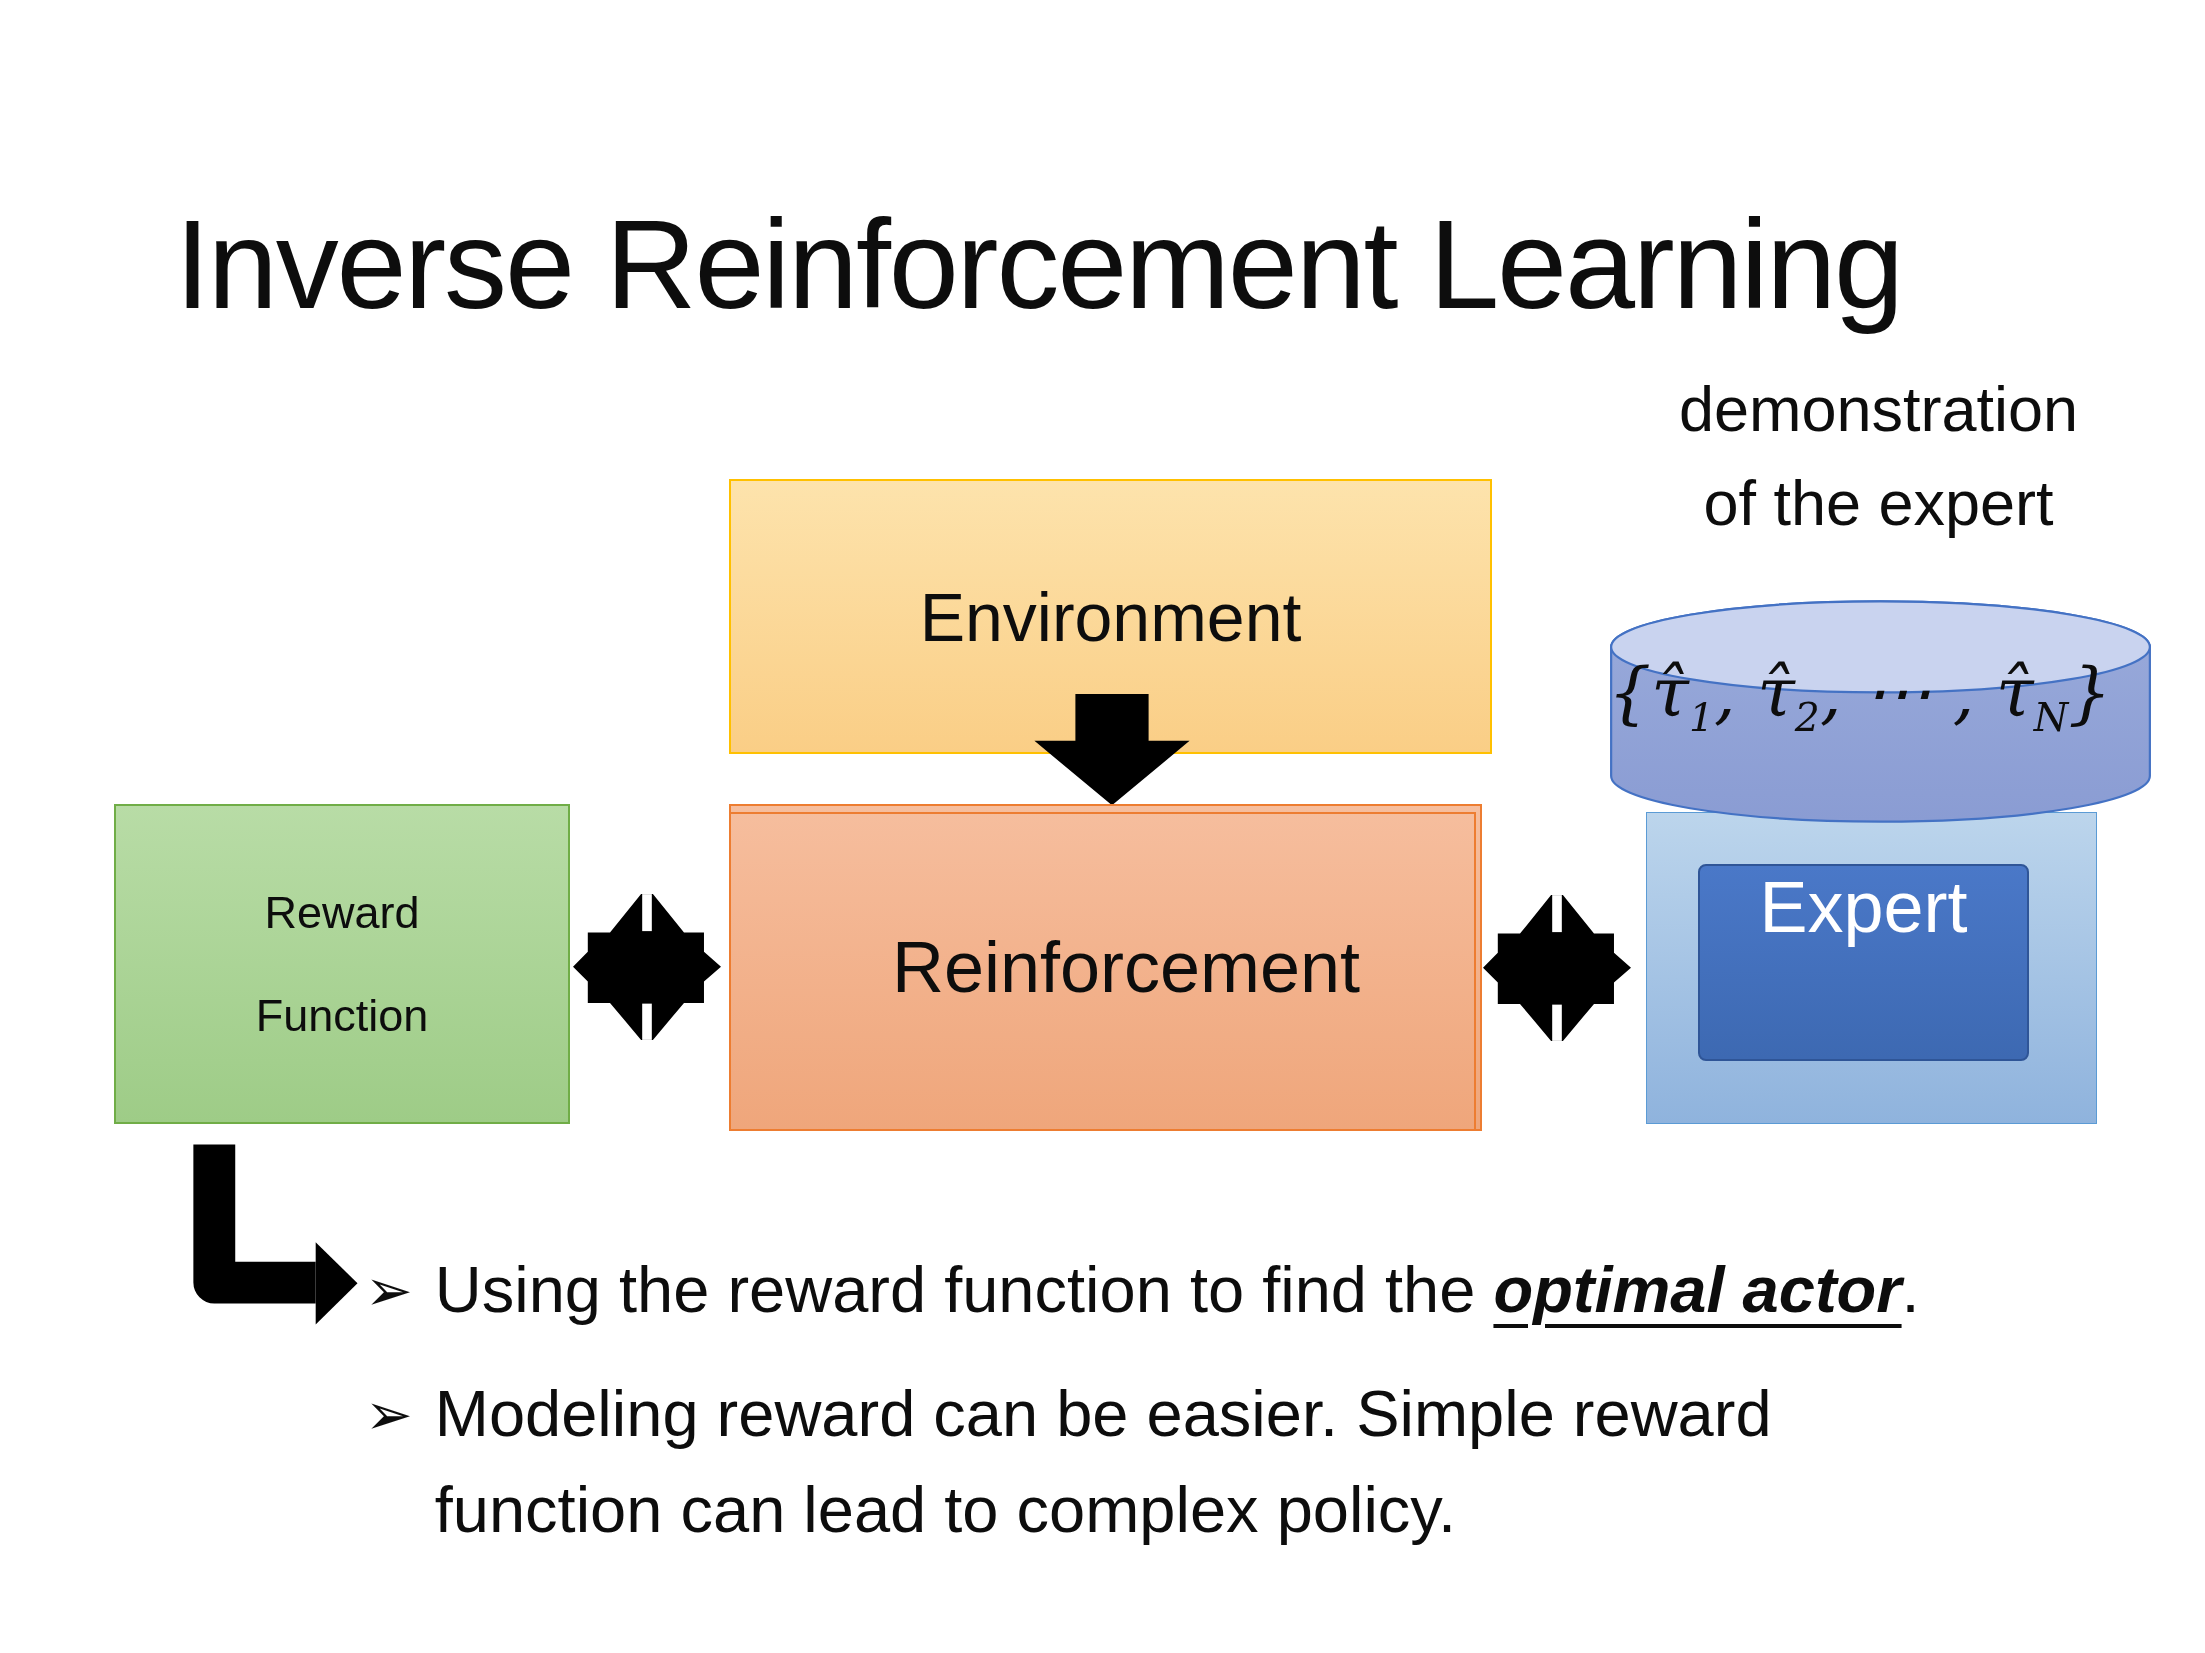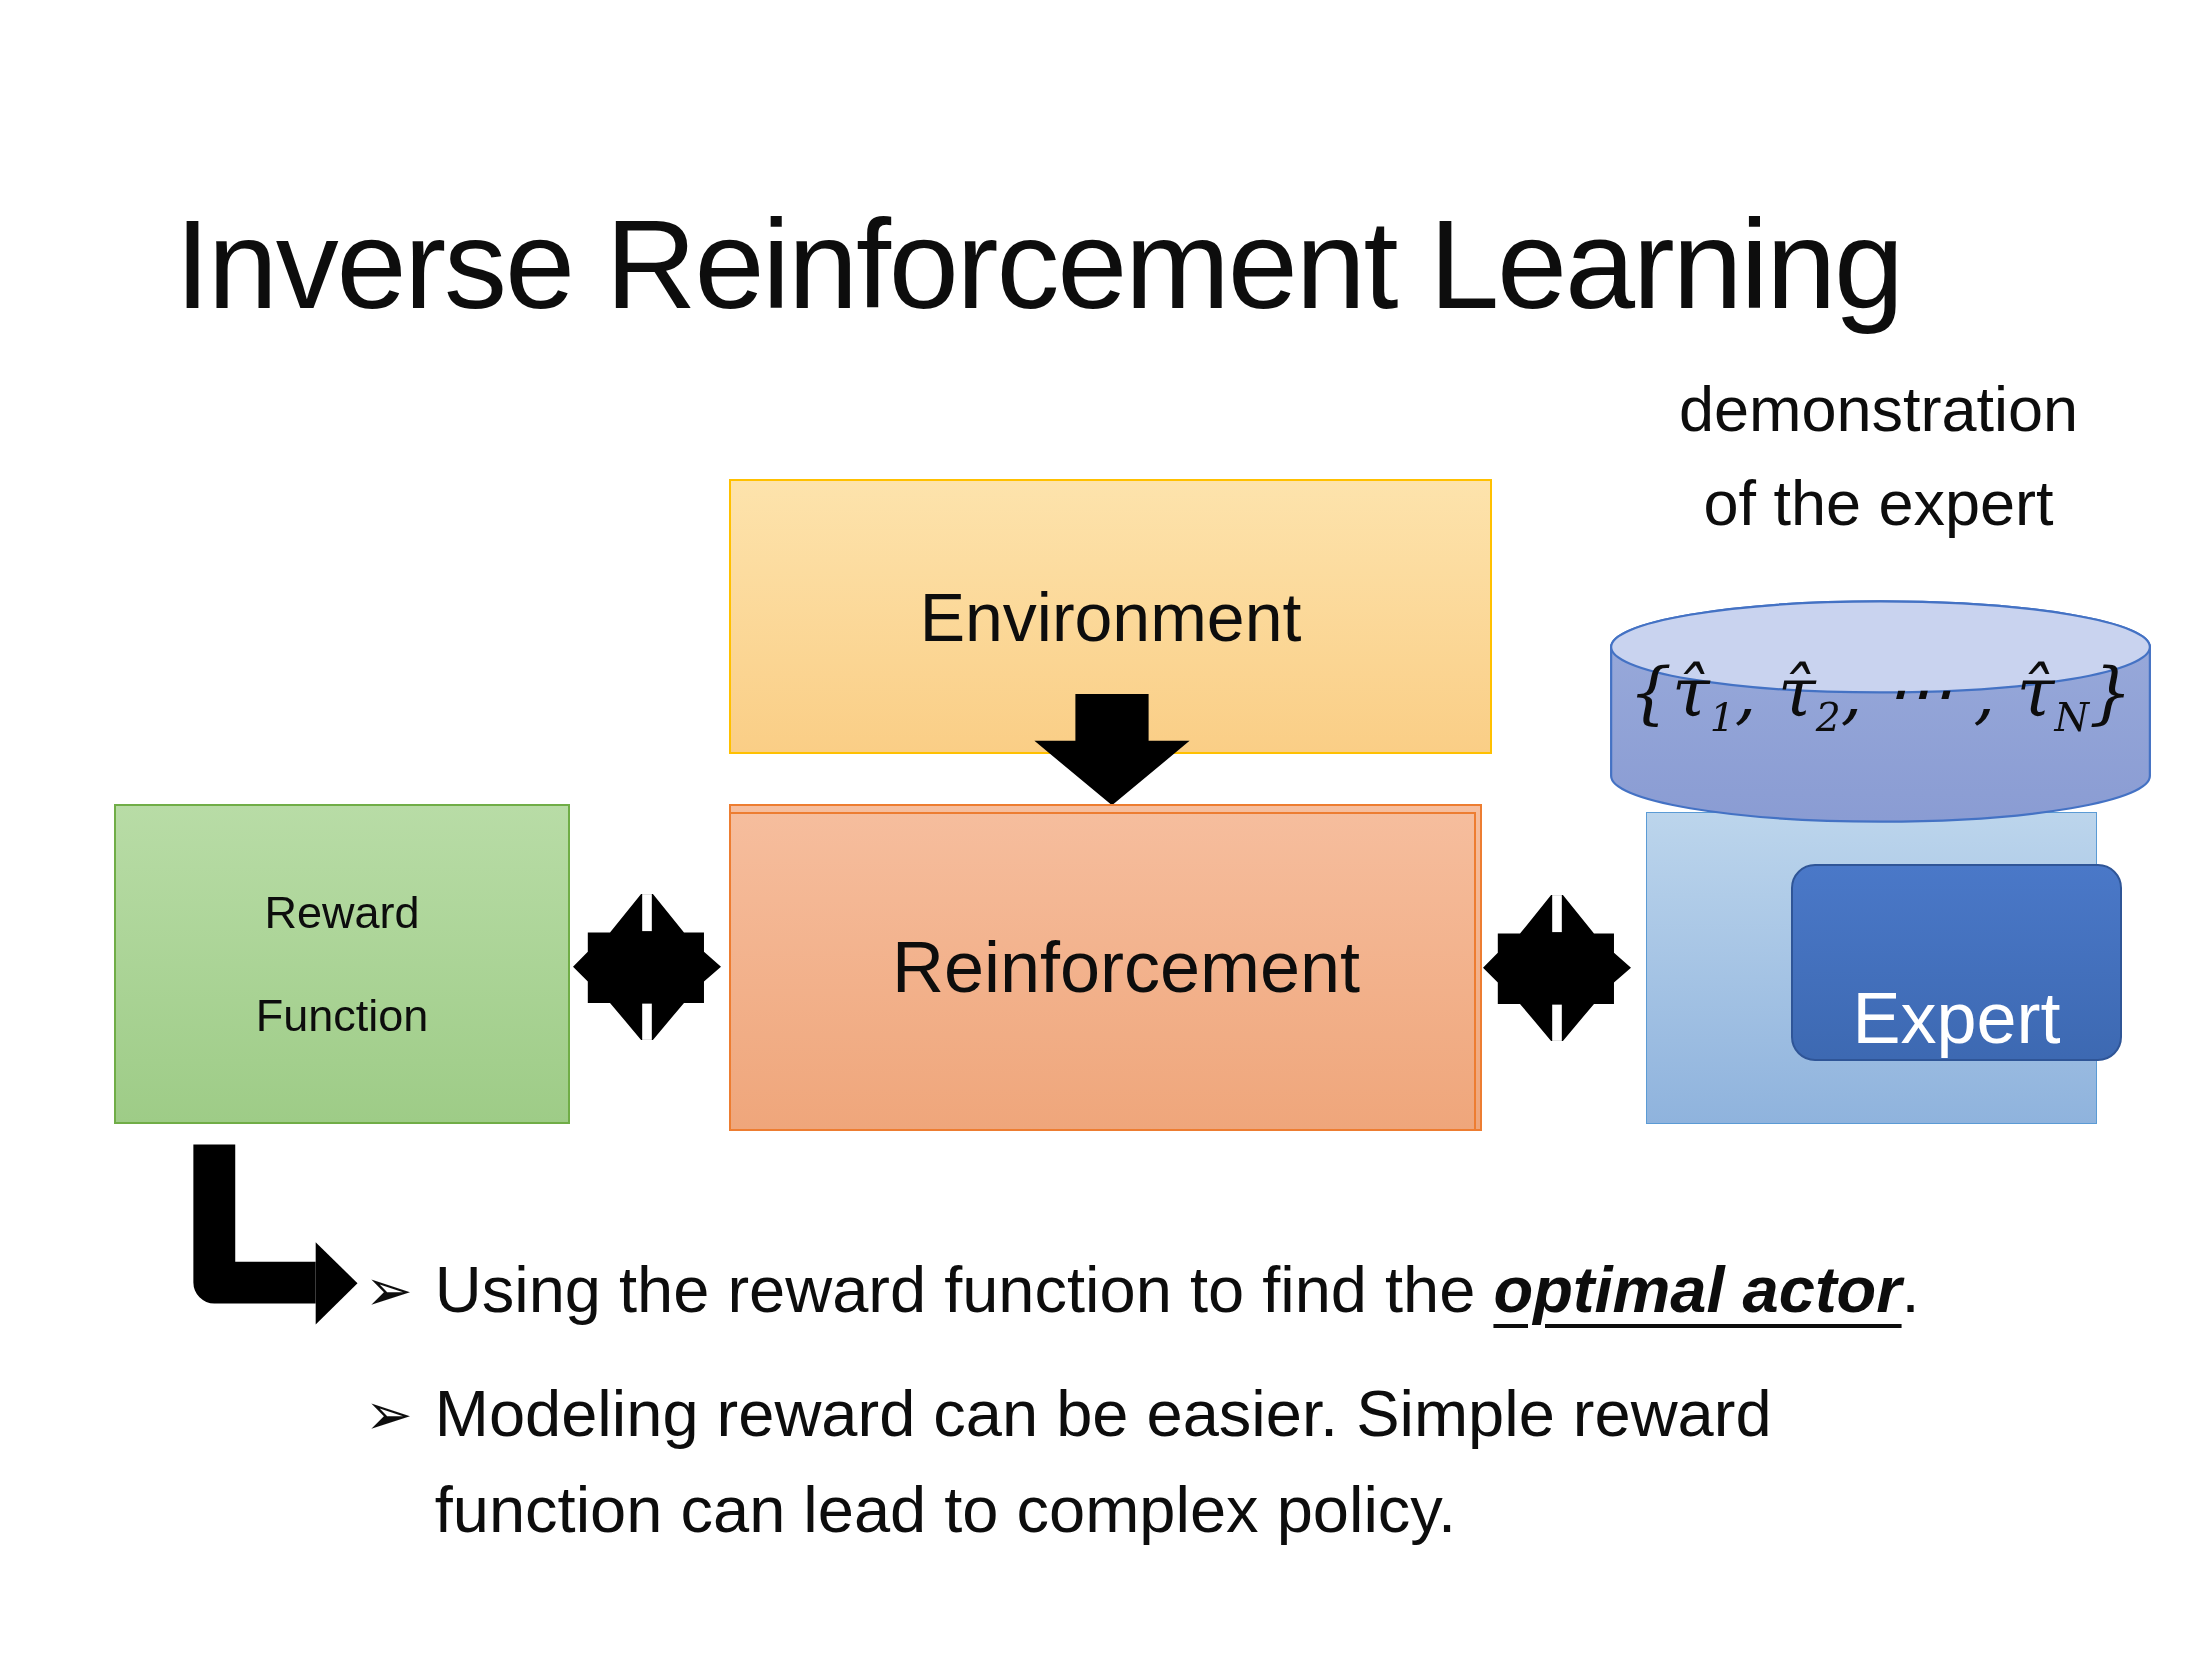--- a/index.html
+++ b/index.html
@@ -47,30 +47,30 @@
     border-top:2.2px solid var(--rl-border);border-right:2.2px solid var(--rl-border);
     pointer-events:none;
   }
   .expert-panel{
     left:1646px;top:812px;width:451px;height:312px;
     background:linear-gradient(180deg,#BCD5EC 0%,#8FB3DD 100%);
     border:1.5px solid var(--panel-border);
     box-sizing:border-box;
   }
   .expert-btn{
-    left:1791px;top:864px;width:331px;height:197px;border-radius:24px;
+    left:1698px;top:864px;width:331px;height:197px;border-radius:8px;
     background:linear-gradient(180deg,#4A78C8 0%,#3D69B2 100%);
     border:2.2px solid var(--expert-border);
-    display:flex;align-items:flex-end;justify-content:center;
+    display:flex;align-items:flex-start;justify-content:center;
     font-size:72px;color:#ffffff;box-sizing:border-box;
   }
 
   
   .traj-label{
-    left:1608px;top:653px;width:545px;text-align:center;
+    left:1608px;top:653px;width:545px;text-align:left;
     font-family:"DejaVu Serif", serif;font-style:italic;
     font-size:68px;color:#0d0d0d;
   }
   .traj-label sub{font-size:58%;font-style:italic;}
 
   
   .bullet{display:flex;align-items:flex-start;font-size:65px;line-height:96px;}
   .bullet .marker{font-size:57px;line-height:96px;margin-right:22px;}
   .bullet .em{font-weight:bold;font-style:italic;text-decoration:underline;
               text-decoration-thickness:4.4px;text-underline-offset:11.8px;}

